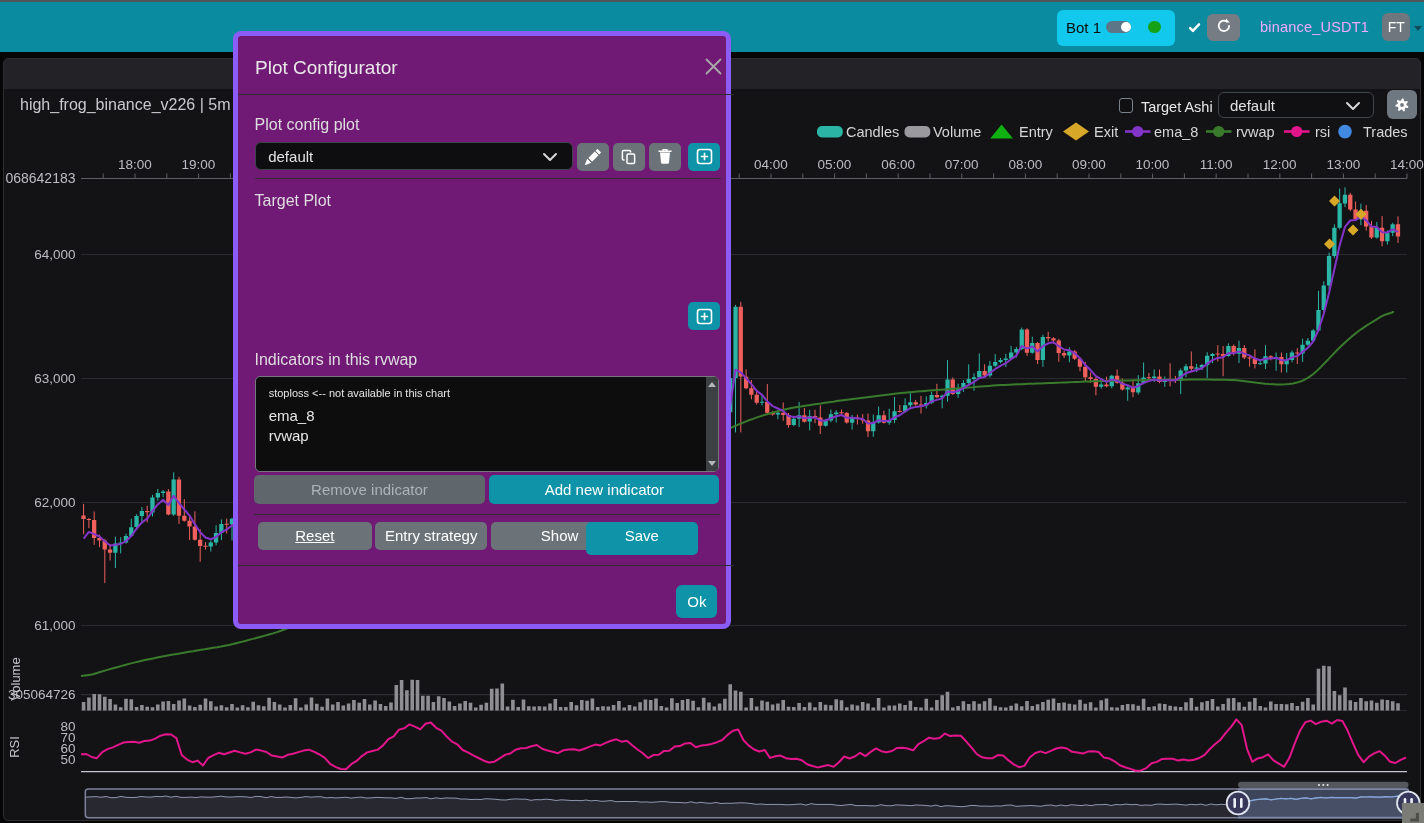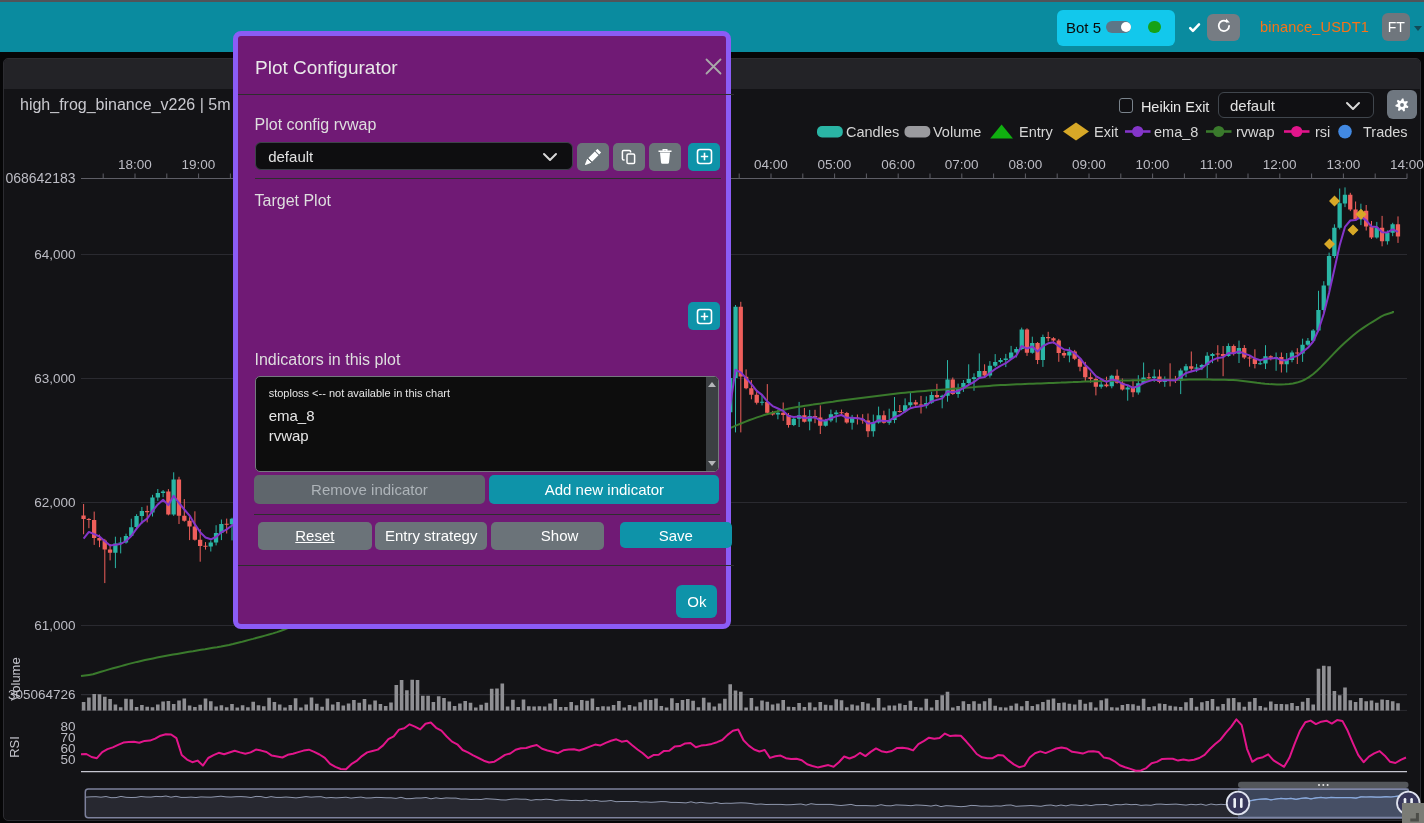--- a/index.html
+++ b/index.html
@@ -22,21 +22,21 @@
 #toggletrack { left:1106px; top:20.5px; width:25px; height:12.5px; background:#5c7687;
   border-radius:7px; z-index:57; }
 #toggleknob { left:1121px; top:21.7px; width:10px; height:10px; background:#fff;
   border-radius:50%; z-index:58; }
 #greendot { left:1148.3px; top:20.8px; width:12.7px; height:12.7px; background:#16a216;
   border-radius:50%; z-index:57; }
 #navcheck { left:1187.5px; top:20.5px; z-index:57; }
 #reloadbtn { left:1207.3px; top:13.7px; width:32.3px; height:27.8px; background:#767c83;
   border-radius:6px; z-index:56; }
 #reloadicon { left:1216px; top:18.3px; z-index:57; }
-#botname { left:1260px; top:19px; font-size:14.5px; letter-spacing:0.2px; color:#f97316; z-index:57; }
+#botname { left:1260px; top:19px; font-size:14.5px; letter-spacing:0.2px; color:#f0abfc; z-index:57; }
 #ftavatar { left:1382px; top:12.7px; width:28.4px; height:28.3px; background:#6f767d;
   border-radius:6px; z-index:56; color:#fff; font-size:14px; text-align:center;
   line-height:28.3px; }
 #ftcaret { left:1414px; top:25.6px; width:0; height:0; border-left:4.5px solid transparent;
   border-right:4.5px solid transparent; border-top:5.4px solid #114b57; z-index:57; }
 
 
 #hacheck { left:1118.8px; top:98.2px; width:14.4px; height:14.4px; border:1.5px solid #7a838c;
   border-radius:3px; background:#101013; z-index:20; }
 #halabel { left:1140.9px; top:98.5px; font-size:14.5px; color:#e8e8e8; z-index:20; }
@@ -152,38 +152,38 @@
       <path d="M1284 131.5H1309.5" stroke="#e2158b" stroke-width="2.6"></path>
       <circle cx="1296.7" cy="131.5" r="5.6" fill="#e2158b"></circle>
       <text x="1315" y="136.5" font-size="14.5" fill="#d6d6d6">rsi</text>
       <circle cx="1345" cy="131.6" r="6.8" fill="#4289e2"></circle>
       <text x="1363" y="136.5" font-size="14.5" fill="#d6d6d6">Trades</text>
     </svg>
   </div>
 <div class="abs" id="topstrip"></div>
 <div class="abs" id="navbar"></div>
 <div class="abs" id="botpill"></div>
-<div class="abs" id="botlabel">Bot 5</div>
+<div class="abs" id="botlabel">Bot 1</div>
 <div class="abs" id="toggletrack"></div>
 <div class="abs" id="toggleknob"></div>
 <div class="abs" id="greendot"></div>
 <svg class="abs" id="navcheck" width="14" height="14" style="z-index:57">
   <path d="M2.2 7.2L4.9 9.9L11 3.4" stroke="#fff" stroke-width="2.5" fill="none" stroke-linecap="round" stroke-linejoin="round"></path>
 </svg>
 <div class="abs" id="reloadbtn"></div>
 <svg class="abs" id="reloadicon" width="16" height="16" style="z-index:57">
   <path d="M10.6 3.4A5.2 5.2 0 1 0 13.1 7.9" stroke="#fff" stroke-width="1.8" fill="none" stroke-linecap="round"></path>
   <path d="M10 0.6V4.6H13.7Z" fill="#fff"></path>
 </svg>
 <div class="abs" id="botname">binance_USDT1</div>
 <div class="abs" id="ftavatar">FT</div>
 <div class="abs" id="ftcaret"></div>
 
 <div class="abs" id="hacheck"></div>
-<div class="abs" id="halabel">Heikin Exit</div>
+<div class="abs" id="halabel">Target Ashi</div>
 <div class="abs" id="plotselect">
     <span>default</span>
   <svg width="16" height="16" style="position:absolute; right:12px; top:5px;">
     <path d="M2 5l6 6 6-6" stroke="#d8d8d8" stroke-width="2" fill="none" stroke-linecap="round" stroke-linejoin="round"></path>
   </svg>
 </div>
 <div class="abs" id="gearbtn">
   <svg width="18" height="18" style="position:absolute; left:5.8px; top:5.4px;">
     <path fill="#fff" fill-rule="evenodd" d="M9 2.4L10.5 2.6L11 4.9L11.8 5.5L14.2 4.9L14.9 6.1L13.4 8L13.5 9L15.4 10.5L14.9 11.9L12.5 11.8L11.8 12.5L11.9 14.9L10.5 15.4L9 13.5L8 13.4L6.1 14.9L4.9 14.2L5.5 11.8L4.9 11L2.6 10.5L2.4 9L4.6 8L4.9 7L3.8 4.9L4.9 3.8L7 4.9L8 4.6ZM7.1 9A1.9 1.9 0 1 0 10.9 9A1.9 1.9 0 1 0 7.1 9Z"></path>
   </svg>
@@ -195,21 +195,21 @@
     </svg>
 </div>
 
 <div class="abs" id="modal">
   <div class="mabs" id="mtitle">Plot Configurator</div>
   <svg class="mabs" id="mclose" width="17" height="17">
     <path d="M1.5 1.5L15.5 15.5M15.5 1.5L1.5 15.5" stroke="#a9a9a9" stroke-width="1.8" stroke-linecap="round"></path>
   </svg>
   <div class="mabs mhr" style="top:58px;"></div>
 
-  <div class="mabs mlabel" style="left:16.5px; top:80px;">Plot config rvwap</div>
+  <div class="mabs mlabel" style="left:16.5px; top:80px;">Plot config plot</div>
   <div class="mabs mselect" style="left:17.2px; top:106.4px; width:317.5px; height:28px;">
     <span style="position:absolute; left:12px; top:4.5px; font-size:15px; color:#e2e2e2;">default</span>
     <svg width="16" height="16" style="position:absolute; right:14px; top:6px;">
       <path d="M2 5l6 6 6-6" stroke="#d8d8d8" stroke-width="2" fill="none" stroke-linecap="round" stroke-linejoin="round"></path>
     </svg>
   </div>
   <div class="mabs gbtn" style="left:338.9px; top:106.8px; width:32.2px; height:27.9px;">
     <svg width="16" height="16" viewBox="0 0 16 16" style="position:absolute; left:8px; top:6px;">
       <path fill="#fff" d="M12.854.146a.5.5 0 0 0-.707 0L10.5 1.793 14.207 5.5l1.647-1.646a.5.5 0 0 0 0-.708l-3-3zm.646 6.061L9.793 2.5 3.293 9H3.5a.5.5 0 0 1 .5.5v.5h.5a.5.5 0 0 1 .5.5v.5h.5a.5.5 0 0 1 .5.5v.5h.5a.5.5 0 0 1 .5.5v.207l6.5-6.5zm-7.468 7.468A.5.5 0 0 1 6 13.5V13h-.5a.5.5 0 0 1-.5-.5V12h-.5a.5.5 0 0 1-.5-.5V11h-.5a.5.5 0 0 1-.5-.5V10h-.5a.499.499 0 0 1-.175-.032l-.179.178a.5.5 0 0 0-.11.168l-2 5a.5.5 0 0 0 .65.65l5-2a.5.5 0 0 0 .168-.11l.178-.178z"></path>
     </svg>
@@ -235,21 +235,21 @@
   <div class="mabs mhr" style="left:16.5px; top:142px; width:466px;"></div>
 
   <div class="mabs mlabel" style="left:16.5px; top:155.5px;">Target Plot</div>
   <div class="mabs tbtn" style="left:450px; top:266.3px; width:32px; height:28.2px;">
     <svg width="17" height="17" style="position:absolute; left:7.5px; top:5.5px;">
       <rect x="1.5" y="1.5" width="14" height="14" rx="2.5" fill="none" stroke="#fff" stroke-width="1.6"></rect>
       <path d="M8.5 4.8v7.4M4.8 8.5h7.4" stroke="#fff" stroke-width="1.6"></path>
     </svg>
   </div>
 
-  <div class="mabs mlabel" style="left:16.5px; top:315px;">Indicators in this plot</div>
+  <div class="mabs mlabel" style="left:16.5px; top:315px;">Indicators in this rvwap</div>
   <div class="mabs lbox" style="left:17.2px; top:340px; width:464.3px; height:95.5px;">
     <div style="position:absolute; left:12.5px; top:10px; font-size:11px; color:#e6e6e6;">stoploss &lt;-- not available in this chart</div>
     <div style="position:absolute; left:12.5px; top:30px; font-size:15px; color:#e6e6e6;">ema_8</div>
     <div style="position:absolute; left:12.5px; top:50px; font-size:15px; color:#e6e6e6;">rvwap</div>
     <div class="sbar" style="height:93.5px;">
       <div class="sarr" style="top:4.5px; border-bottom:5px solid #b4b6b9;"></div>
       <div class="sarr" style="bottom:4.5px; border-top:5px solid #b4b6b9;"></div>
     </div>
   </div>
 
@@ -263,21 +263,21 @@
 
   <div class="mabs gbtn" style="left:19.7px; top:485.9px; width:114.4px; height:27.7px;">
     <div class="btntext" style="top:4.8px;text-decoration:underline;">Reset</div>
   </div>
   <div class="mabs gbtn" style="left:137.4px; top:485.9px; width:111.6px; height:27.7px;">
     <div class="btntext" style="top:4.8px;">Entry strategy</div>
   </div>
   <div class="mabs gbtn" style="left:253.2px; top:485.9px; width:112.8px; height:27.7px;">
     <div class="btntext" style="top:4.8px;padding-left:24px;">Show</div>
   </div>
-  <div class="mabs tbtn" style="left:382px; top:485.9px; width:111.5px; height:26px;">
+  <div class="mabs tbtn" style="left:348px; top:485.9px; width:111.5px; height:33px;">
     <div class="btntext" style="top:4.8px;">Save</div>
   </div>
   <div class="mabs mhr" style="top:529.4px;"></div>
 
   <div class="mabs tbtn" style="left:438.4px; top:549.2px; width:41px; height:33.1px; border-radius:6px;">
     <div class="btntext" style="top:7.5px;">Ok</div>
   </div>
 </div>
 
 </body></html>

